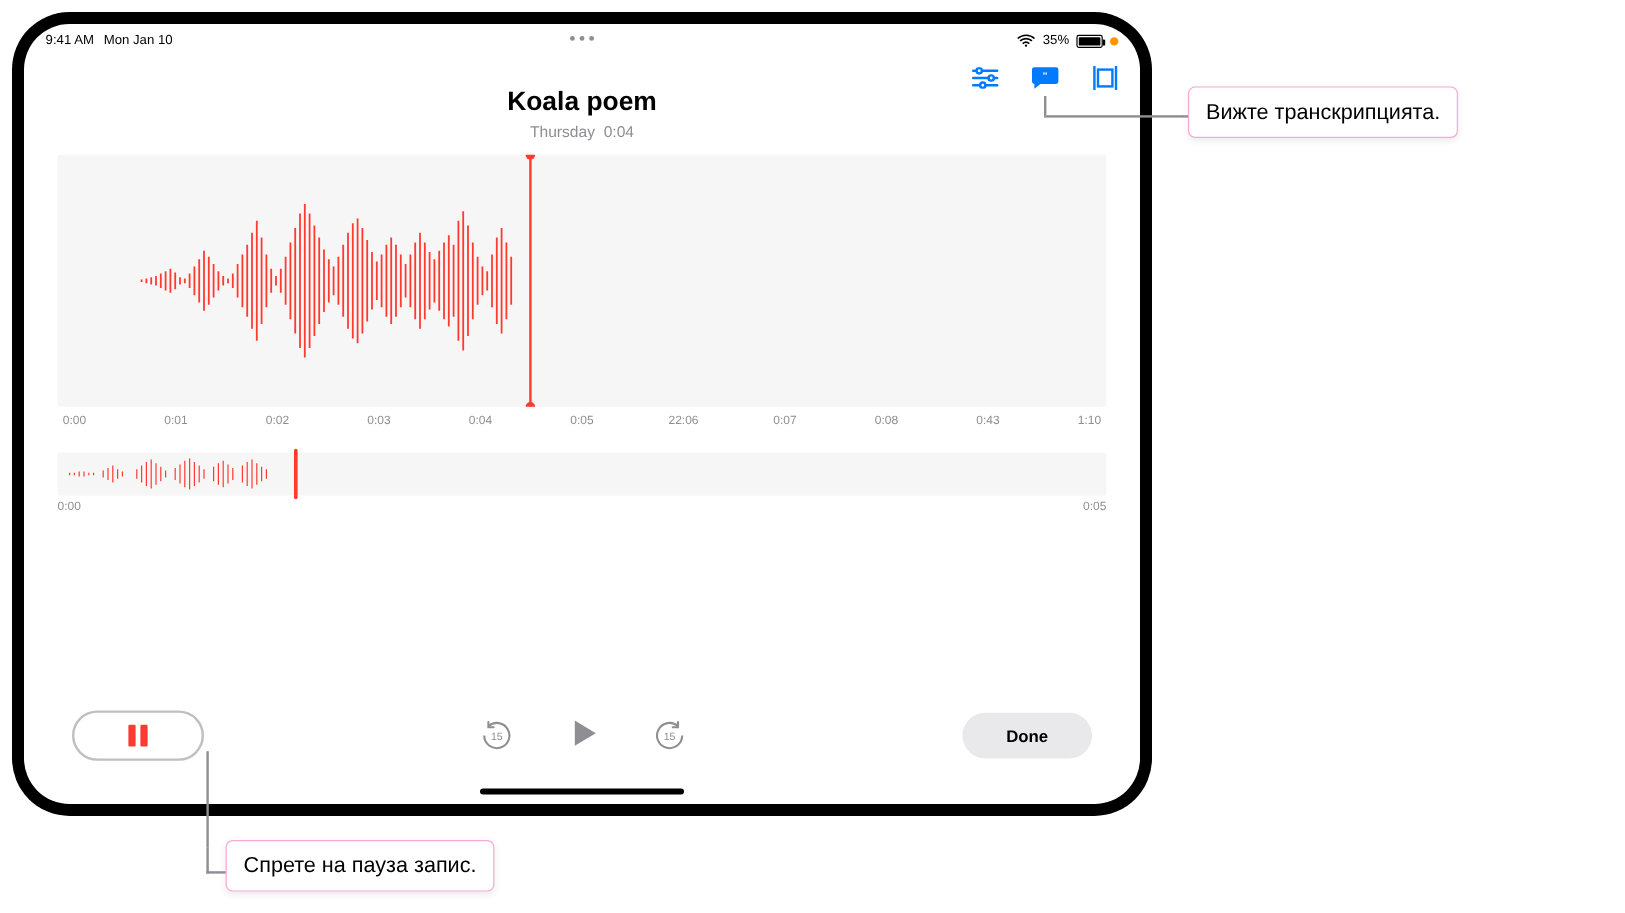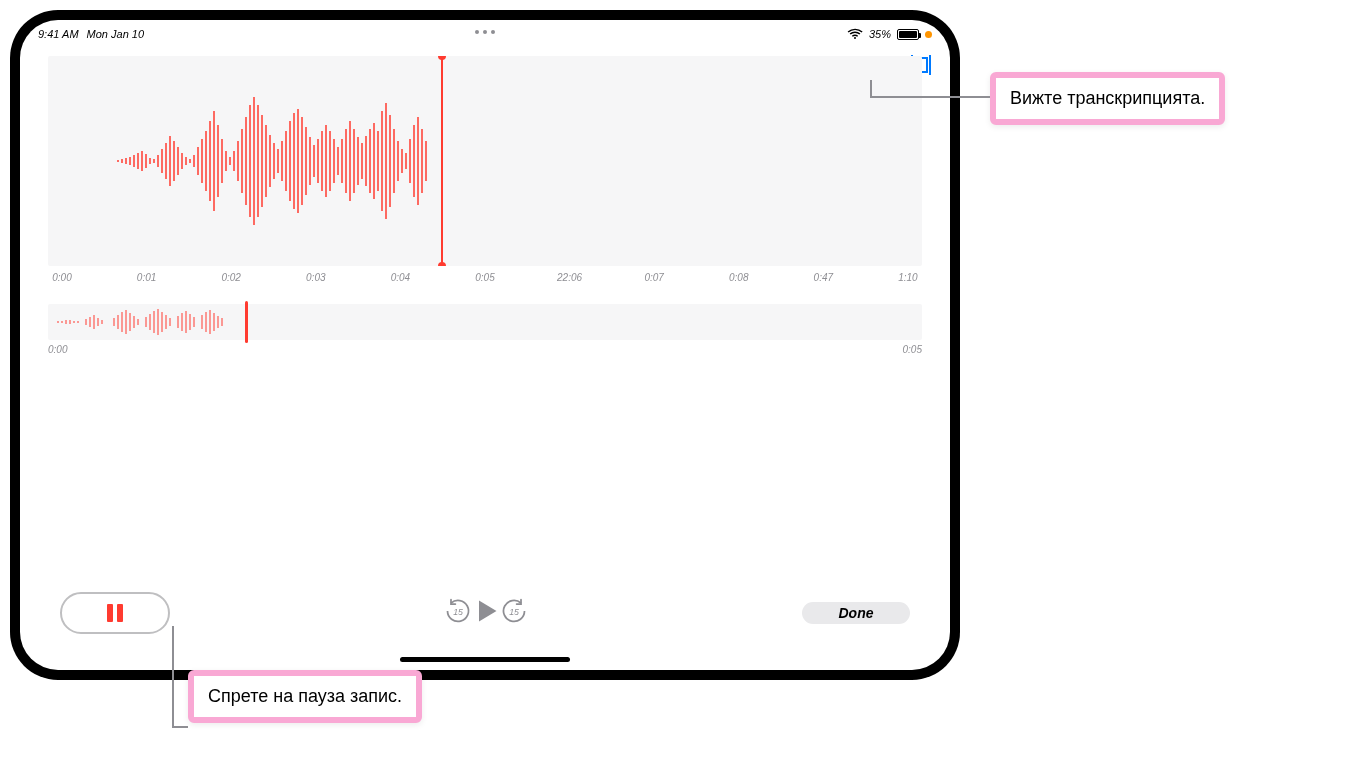--- a/index.html
+++ b/index.html
@@ -21,21 +21,20 @@
     border-radius: 48px;
     padding: 10px;
   }
   .screen {
     width: 100%;
     height: 100%;
     background: #fff;
     border-radius: 38px;
     overflow: hidden;
     position: relative;
-    font-style: italic;
   }
   
   .statusbar {
     height: 24px;
     display: flex;
     align-items: center;
     justify-content: space-between;
     padding: 4px 18px 0 18px;
     font-size: 11px;
     font-weight: 500;
@@ -123,38 +122,38 @@
     position:absolute; left:0; right:0; bottom:36px;
     display:flex; align-items:center; justify-content:space-between;
     padding: 0 40px;
   }
   .rec-pill{
     width:110px;height:42px;border:2px solid #bfbfc1;border-radius:22px;
     display:flex;align-items:center;justify-content:center;cursor:pointer;
   }
   .rec-pill .pause-icon{display:flex;gap:4px;}
   .rec-pill .pause-icon span{width:6px;height:18px;background:#ff3b30;border-radius:1px;}
-  .transport{display:flex;align-items:flex-start;color:#7a7a7d;}
+  .transport{display:flex;align-items:center;gap:44px;color:#7a7a7d;}
   .skip-btn{position:relative;width:28px;height:28px;}
   .skip-btn svg{width:100%;height:100%;}
   .play-btn svg{width:28px;height:28px;}
   .done-pill{
-    width:108px;height:22px;border-radius:20px;background:#e9e9eb;color:#000;
+    width:108px;height:38px;border-radius:20px;background:#e9e9eb;color:#000;
     font-size:14px;font-weight:600;display:flex;align-items:center;justify-content:center;cursor:pointer;
   }
   
   .home-ind{
     position:absolute;left:50%;bottom:8px;transform:translateX(-50%);
     width:170px;height:5px;border-radius:3px;background:#000;
   }
   
   .callout {
     position:absolute;
     background:#fff;
-    border:6px solid #f9a8d4;
+    border:1px solid #f9a8d4;
     border-radius:6px;
     padding:10px 14px;
     font-size:18px;
     box-shadow:0 2px 6px rgba(0,0,0,0.08);
     white-space:nowrap;
   }
   .callout-line{
     position:absolute;background:#8e8e93;
   }
 </style>
@@ -209,20 +208,26 @@
         <svg viewBox="0 0 24 22" width="24" height="22">
             <g stroke="#007aff" stroke-width="2" fill="none">
               <rect x="6" y="4" width="12" height="14"></rect>
               <line x1="3" y1="1" x2="3" y2="21"></line>
               <line x1="21" y1="1" x2="21" y2="21"></line>
             </g>
           </svg>
       </div>
     </div>
 
+    <div class="header">
+      <div class="title">Koala poem</div>
+      <div class="subtitle">
+        <span>Thursday</span>&nbsp;&nbsp;<span>0:04</span>
+      </div>
+    </div>
 
     <div class="wave-detail">
       <svg width="420" height="160" viewBox="0 0 420 160" preserveAspectRatio="none">
         <g stroke="#ff3b30" stroke-width="1.5">
 
           <line x1="70" y1="79" x2="70" y2="81"></line>
             <line x1="74" y1="78" x2="74" y2="82"></line>
             <line x1="78" y1="77" x2="78" y2="83"></line>
             <line x1="82" y1="76" x2="82" y2="84"></line>
           <line x1="86" y1="74" x2="86" y2="86"></line>
@@ -306,21 +311,21 @@
     <div class="ruler" id="ruler">
         <span>0:00</span>
         <span>0:01</span>
         <span>0:02</span>
         <span>0:03</span>
         <span>0:04</span>
         <span>0:05</span>
         <span>22:06</span>
         <span>0:07</span>
         <span>0:08</span>
-        <span>0:47</span>
+        <span>0:43</span>
         <span>1:10</span>
       </div>
 
     <div class="wave-over">
       <svg width="180" height="30" viewBox="0 0 180 30">
         <g stroke="#ff3b30" stroke-width="1">
           <line x1="4" y1="14" x2="4" y2="16"></line>
             <line x1="8" y1="14" x2="8" y2="16"></line>
             <line x1="12" y1="13" x2="12" y2="17"></line>
           <line x1="16" y1="13" x2="16" y2="17"></line>
@@ -407,18 +412,18 @@
 
   </div>
 </div>
 
 <div class="callout" style="left:990px; top:72px;">
   <span>Вижте транскрипцията.</span>
 </div>
 <div class="callout-line" style="left:870px; top:80px; width:2px; height:16px;"></div>
 <div class="callout-line" style="left:870px; top:96px; width:120px; height:2px;"></div>
 
-<div class="callout" style="left:188px; top:670px;">
+<div class="callout" style="left:188px; top:700px;">
   <span>Спрете на пауза запис.</span>
 </div>
 <div class="callout-line" style="left:172px; top:626px; width:2px; height:80px;"></div>
 <div class="callout-line" style="left:172px; top:706px; width:2px; height:22px;"></div>
 <div class="callout-line" style="left:172px; top:726px; width:16px; height:2px;"></div>
 
 </body></html>

